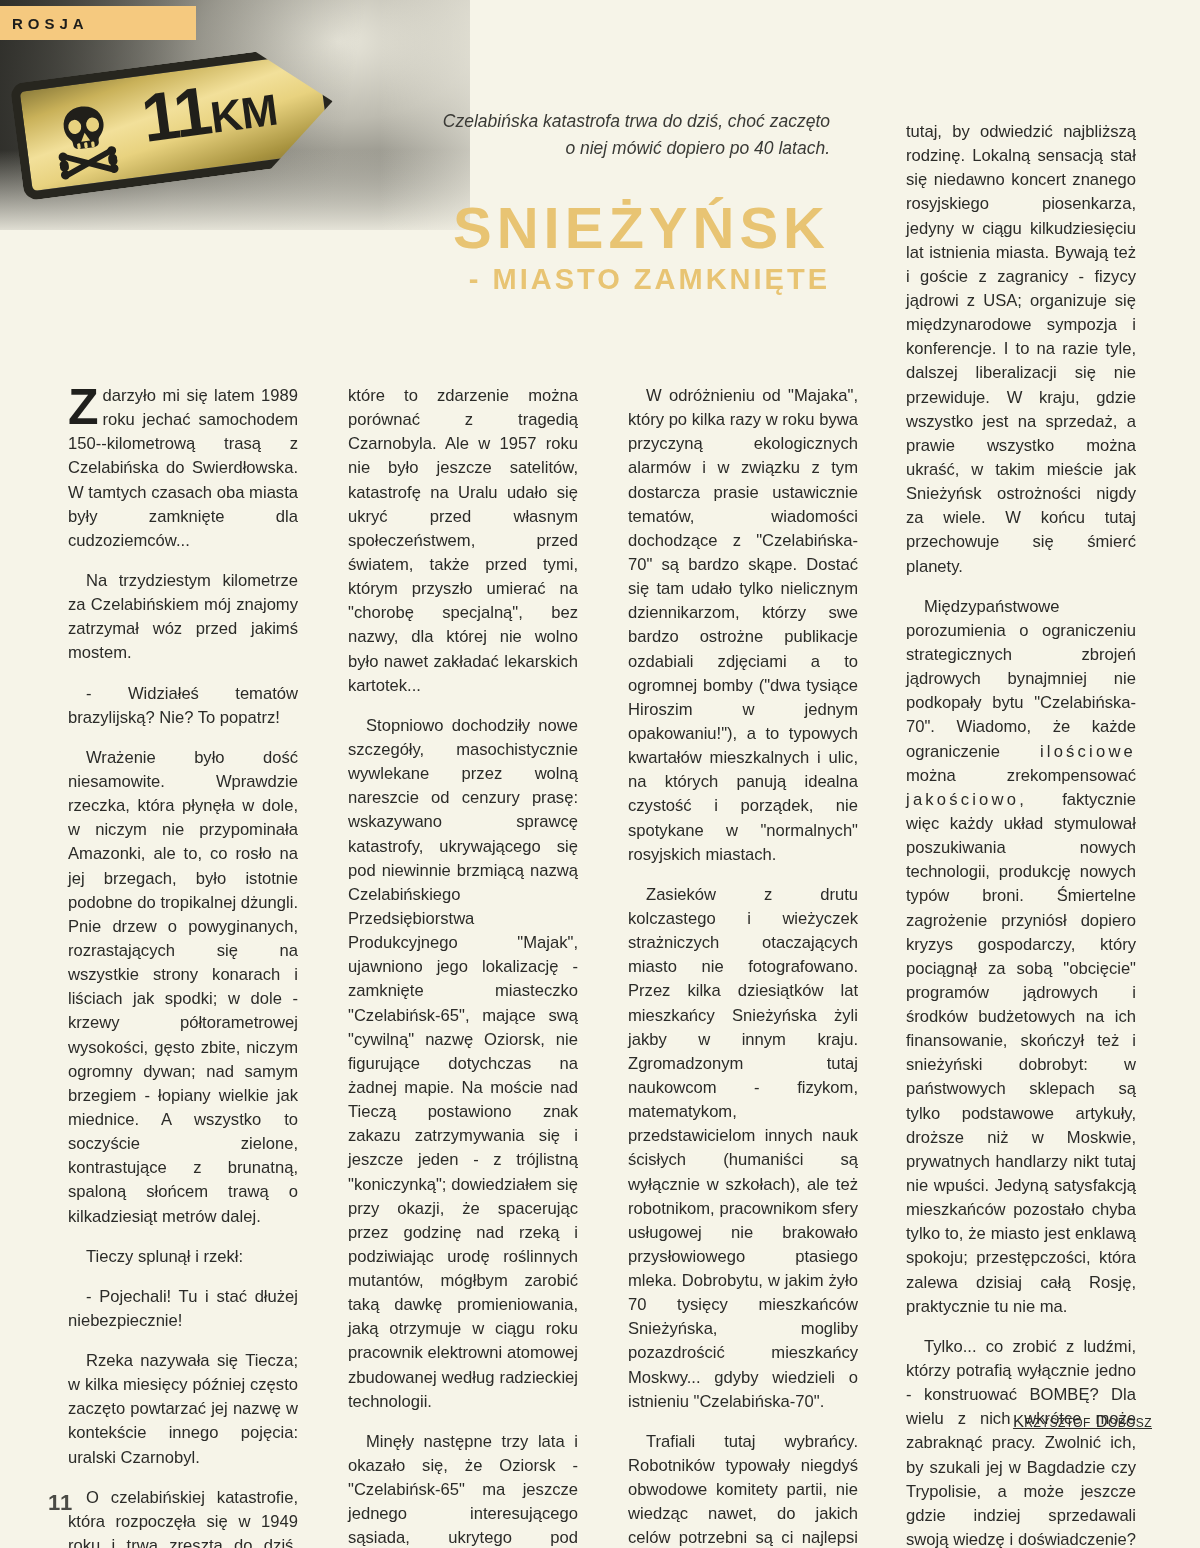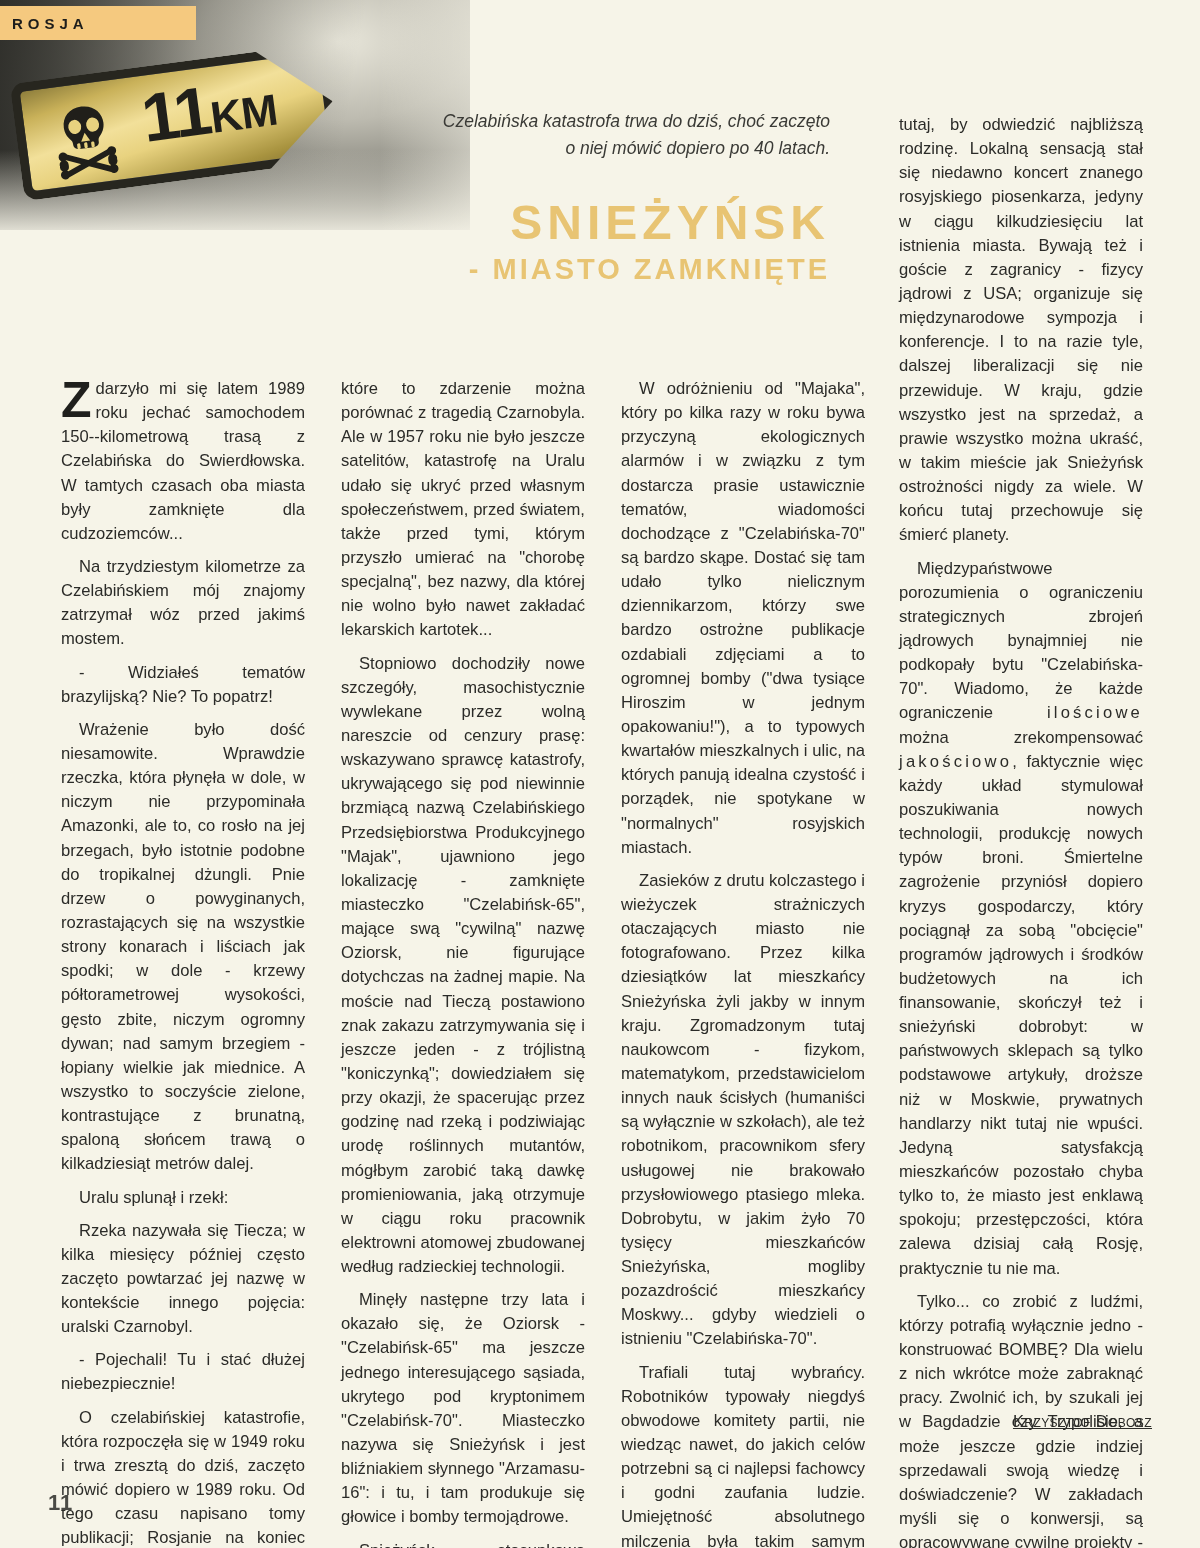--- a/index.html
+++ b/index.html
@@ -107,21 +107,21 @@
 
   
   .headline {
     position: absolute;
     left: 380px; top: 198px;
     width: 450px;
     text-align: right;
     color: #e8c473;
   }
   .headline .h-main {
-    font-size: 48px;
+    font-size: 58px;
     font-weight: bold;
     letter-spacing: 5px;
     line-height: 1.04;
     display: block;
   }
   .headline .h-sub {
     font-size: 29px;
     font-weight: bold;
     letter-spacing: 3px;
     line-height: 1.2;
@@ -132,21 +132,21 @@
   
   .col {
     position: absolute;
     width: 262px;
     font-size: 16.6px;
     line-height: 1.455;
     color: #2b2b28;
     text-align: justify;
     hyphens: none;
   }
-  .col p { margin: 9px; text-indent: 18px; }
+  .col p { margin: 16px; text-indent: 18px; }
   .col p.noindent { text-indent: 0; }
 
   #col1 { left: 52px; top: 368px; }
   #col2 { left: 332px; top: 368px; }
   #col3 { left: 612px; top: 368px; }
   #col4 { left: 890px; top: 104px; }
 
   .dropcap {
     float: left;
     font-size: 50px;
@@ -228,23 +228,23 @@
   <div class="headline">
     <span class="h-main">SNIEŻYŃSK</span>
     <span class="h-sub">- MIASTO ZAMKNIĘTE</span>
   </div>
 
   <div class="col" id="col1">
     <p class="noindent"><span class="dropcap">Z</span><span>darzyło mi się latem 1989 roku jechać samochodem 150--kilometrową trasą z Czelabińska do Swierdłowska. W tamtych czasach oba miasta były zamknięte dla cudzoziemców...</span></p>
     <p>Na trzydziestym kilometrze za Czelabińskiem mój znajomy zatrzymał wóz przed jakimś mostem.</p>
     <p>- Widziałeś tematów brazylijską? Nie? To popatrz!</p>
     <p>Wrażenie było dość niesamowite. Wprawdzie rzeczka, która płynęła w dole, w niczym nie przypominała Amazonki, ale to, co rosło na jej brzegach, było istotnie podobne do tropikalnej dżungli. Pnie drzew o powyginanych, rozrastających się na wszystkie strony konarach i liściach jak spodki; w dole - krzewy półtorametrowej wysokości, gęsto zbite, niczym ogromny dywan; nad samym brzegiem - łopiany wielkie jak miednice. A wszystko to soczyście zielone, kontrastujące z brunatną, spaloną słońcem trawą o kilkadziesiąt metrów dalej.</p>
-    <p>Uralu splunął i rzekł:</p>
+    <p>Tieczy splunął i rzekł:</p>
+    <p>- Pojechali! Tu i stać dłużej niebezpiecznie!</p>
     <p>Rzeka nazywała się Tiecza; w kilka miesięcy później często zaczęto powtarzać jej nazwę w kontekście innego pojęcia: uralski Czarnobyl.</p>
-    <p>- Pojechali! Tu i stać dłużej niebezpiecznie!</p>
     <p>O czelabińskiej katastrofie, która rozpoczęła się w 1949 roku i trwa zresztą do dziś, zaczęto mówić dopiero w 1989 roku. Od tego czasu napisano tomy publikacji; Rosjanie na koniec dowiedzieli się o odpadach nuklearnych dziesięcioleciami spuszczanych wprost do Tieczy, skąd przez Iset i Toboł dostawały się do Irtysza (notabene płynącego w swym górnym biegu przez inny "kurort" - Semipałatyńsk w Kazachstanie), o eksplozji zbiornika z takimi odpadami w 1957 roku, nad Tieczą właśnie,</p>
   </div>
 
   <div class="col" id="col2">
     <p class="noindent">które to zdarzenie można porównać z tragedią Czarnobyla. Ale w 1957 roku nie było jeszcze satelitów, katastrofę na Uralu udało się ukryć przed własnym społeczeństwem, przed światem, także przed tymi, którym przyszło umierać na "chorobę specjalną", bez nazwy, dla której nie wolno było nawet zakładać lekarskich kartotek...</p>
     <p>Stopniowo dochodziły nowe szczegóły, masochistycznie wywlekane przez wolną nareszcie od cenzury prasę: wskazywano sprawcę katastrofy, ukrywającego się pod niewinnie brzmiącą nazwą Czelabińskiego Przedsiębiorstwa Produkcyjnego "Majak", ujawniono jego lokalizację - zamknięte miasteczko "Czelabińsk-65", mające swą "cywilną" nazwę Oziorsk, nie figurujące dotychczas na żadnej mapie. Na moście nad Tieczą postawiono znak zakazu zatrzymywania się i jeszcze jeden - z trójlistną "koniczynką"; dowiedziałem się przy okazji, że spacerując przez godzinę nad rzeką i podziwiając urodę roślinnych mutantów, mógłbym zarobić taką dawkę promieniowania, jaką otrzymuje w ciągu roku pracownik elektrowni atomowej zbudowanej według radzieckiej technologii.</p>
     <p>Minęły następne trzy lata i okazało się, że Oziorsk - "Czelabińsk-65" ma jeszcze jednego interesującego sąsiada, ukrytego pod kryptonimem "Czelabińsk-70". Miasteczko nazywa się Snieżyńsk i jest bliźniakiem słynnego "Arzamasu-16": i tu, i tam produkuje się głowice i bomby termojądrowe.</p>
     <p>Snieżyńsk stosunkowo najdłużej pozostawał nie rozszyfrowany przez wywiad satelitarny. Dziś istnienie miasta nie jest już tajemnicą, choć, oczywiście, nadal pozostaje ono zamknięte.</p>
   </div>
 

